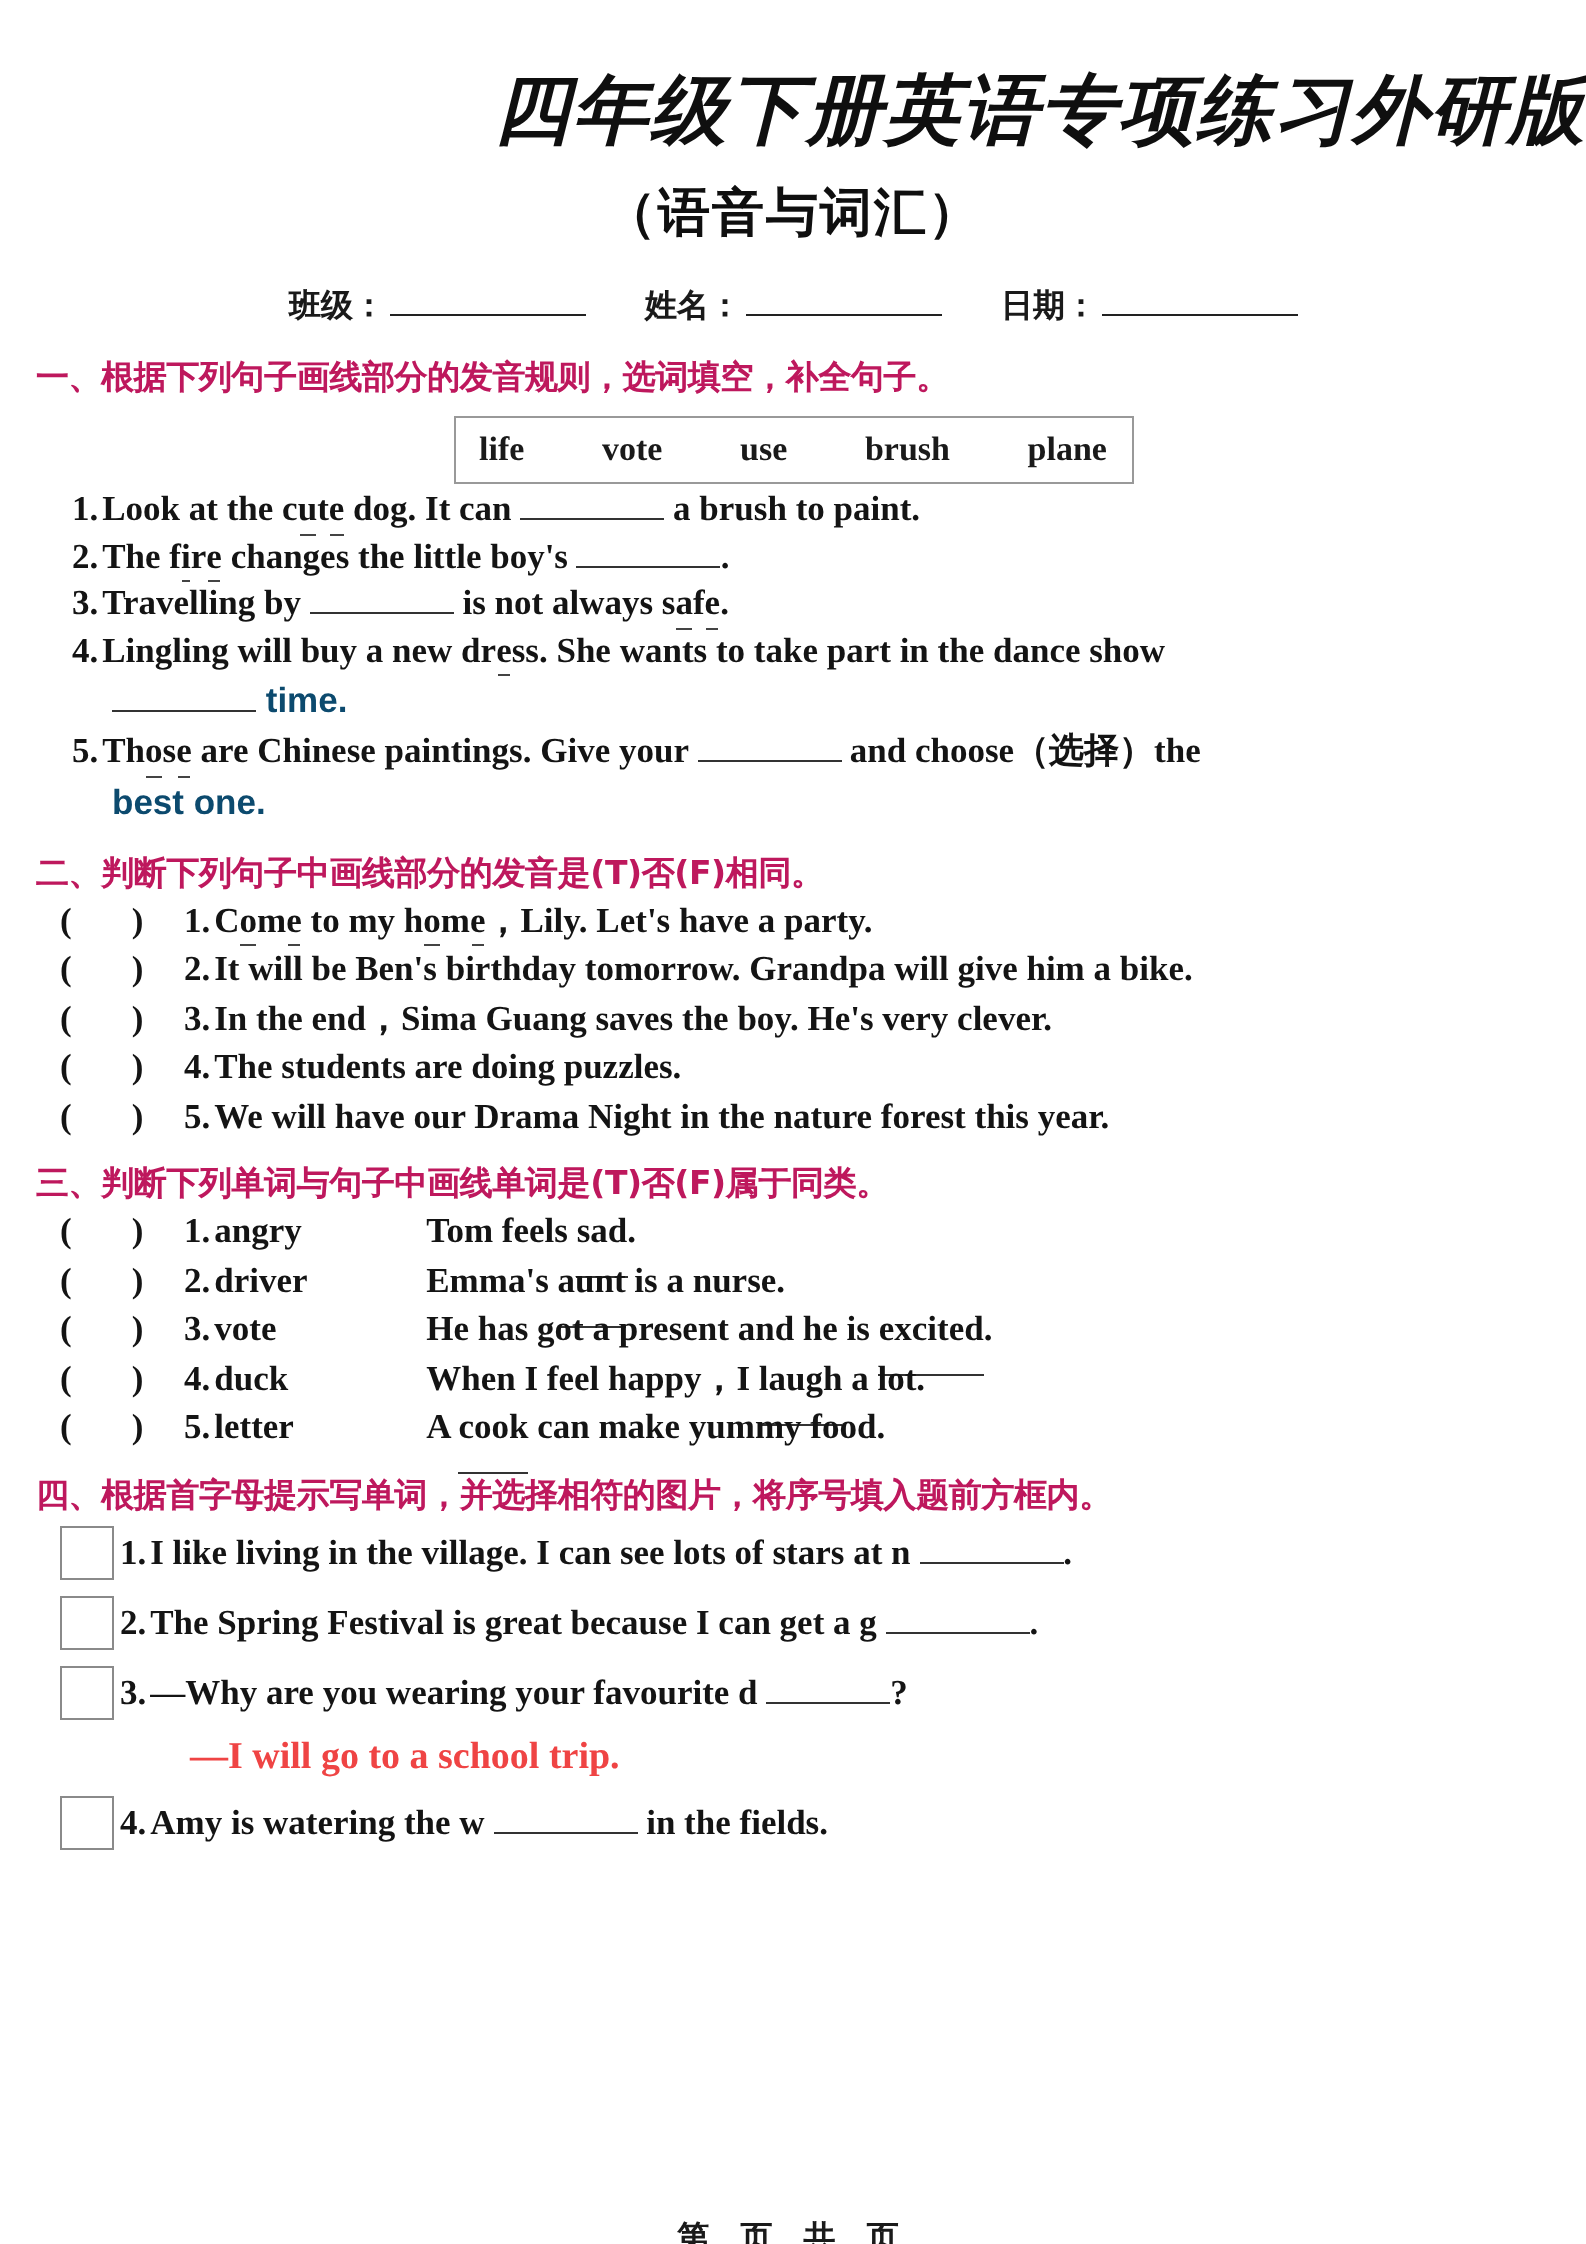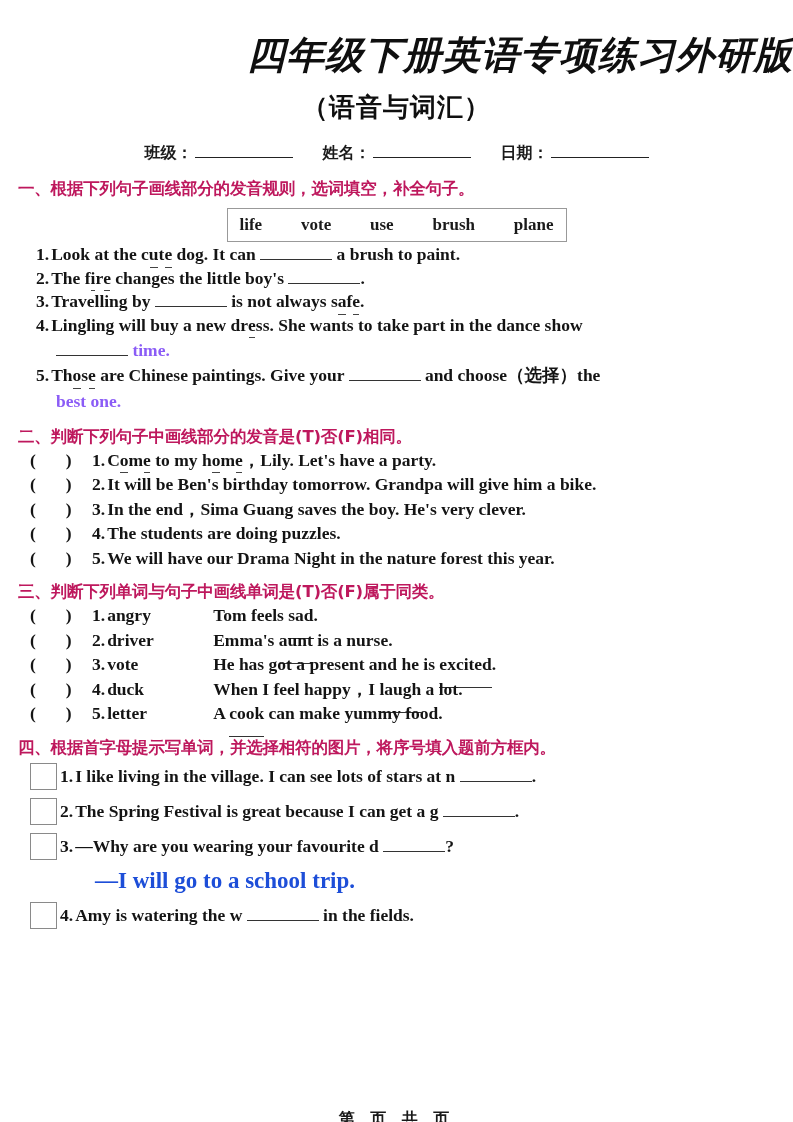--- a/index.html
+++ b/index.html
@@ -102,26 +102,26 @@
     font-size: 17.5px;
     font-weight: bold;
     line-height: 1.0;
     margin: 0 0 6px 0;
     padding-left: 36px;
     color: #141414;
   }
   .q-num { margin-right: 2px; white-space: nowrap; }
   .q-body { flex: 1; }
   .q-cont {
-    font-family: Liberation Serif, serif;
+    font-family: Liberation Sans, sans-serif;
     font-size: 17.5px;
     font-weight: bold;
     padding-left: 56px;
     margin: 0 0 6px 0;
-    color: #8b5cf6;
+    color: #0c4a6e;
   }
 
   
   .blk {
     display: inline-block;
     border-bottom: 1.4px solid #333;
     height: 13px;
     vertical-align: baseline;
   }
   .blk-sm { width: 62px; }
@@ -185,25 +185,25 @@
   .sq {
     width: 25px;
     height: 25px;
     border: 1.3px solid #8a8a8a;
     display: inline-block;
     flex: 0 0 auto;
     margin-right: 3px;
   }
   .q-box-sub {
     font-family: "Liberation Serif", "DejaVu Serif", serif;
-    font-size: 23px;
+    font-size: 19px;
     font-weight: bold;
     padding-left: 95px;
     margin: 0 0 8px 0;
-    color: #1d4ed8;
+    color: #ef4444;
   }
 
   
   .footer {
     position: absolute;
     left: 0;
     right: 0;
     bottom: 22px;
     text-align: center;
     font-family: "DejaVu Sans", "Liberation Sans", sans-serif;

